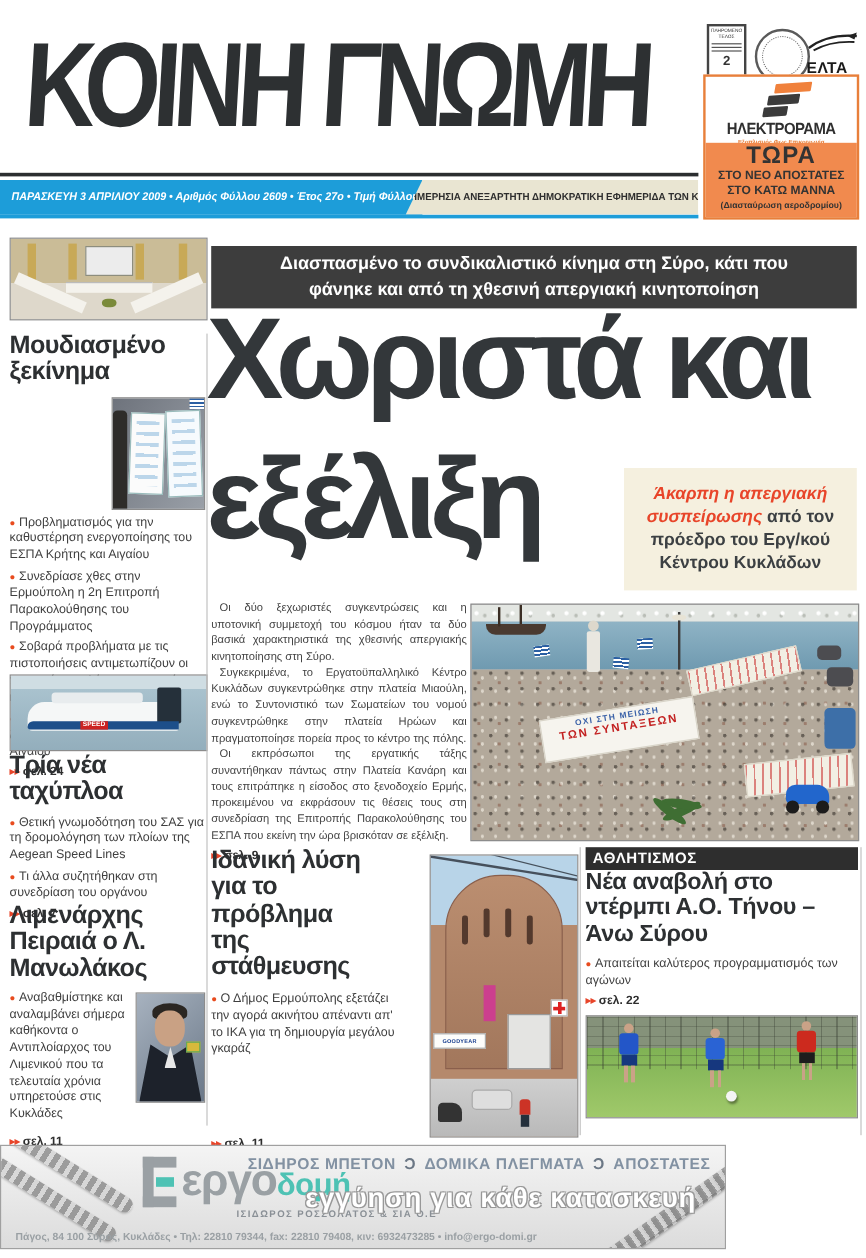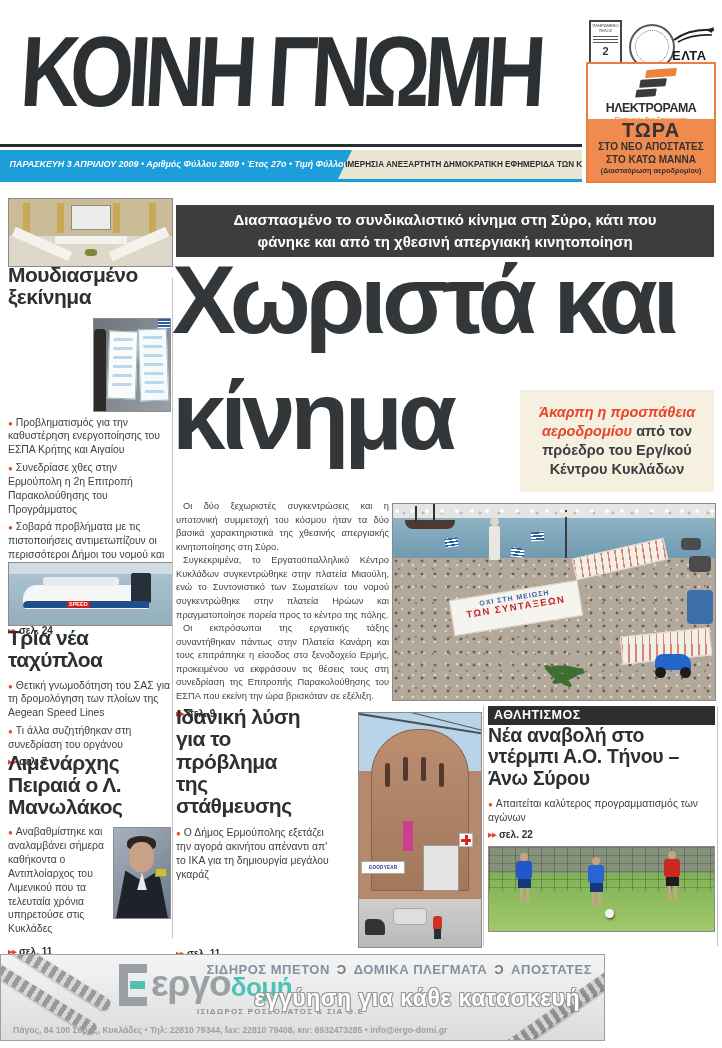--- a/index.html
+++ b/index.html
@@ -268,24 +268,24 @@
     <div class="ltable"></div>
     <div class="rtable"></div>
     <div class="flow"></div>
   </div>
 
   <div class="abs hl hl1">Χωριστά και</div>
 
   <div class="abs kicker">
     <span>Διασπασμένο το συνδικαλιστικό κίνημα στη Σύρο, κάτι που φάνηκε και από τη χθεσινή απεργιακή κινητοποίηση</span>
   </div>
-  <div class="abs hl hl2">κίνημα</div>
+  <div class="abs hl hl2">εξέλιξη</div>
 
   <div class="abs notebox">
-    <span class="rd">Άκαρπη η προσπάθεια αεροδρομίου</span>
+    <span class="rd">Άκαρπη η απεργιακή συσπείρωσης</span>
     <span class="dk">από τον πρόεδρο του Εργ/κού Κέντρου Κυκλάδων</span>
   </div>
 
   <div class="abs bodycol">
     <p>Οι δύο ξεχωριστές συγκεντρώσεις και η υποτονική συμμετοχή του κόσμου ήταν τα δύο βασικά χαρακτηριστικά της χθεσινής απεργιακής κινητοποίησης στη Σύρο.</p>
     <p>Συγκεκριμένα, το Εργατοϋπαλληλικό Κέντρο Κυκλάδων συγκεντρώθηκε στην πλατεία Μιαούλη, ενώ το Συντονιστικό των Σωματείων του νομού συγκεντρώθηκε στην πλατεία Ηρώων και πραγματοποίησε πορεία προς το κέντρο της πόλης.</p>
     <p>Οι εκπρόσωποι της εργατικής τάξης συναντήθηκαν πάντως στην Πλατεία Κανάρη και τους επιτράπηκε η είσοδος στο ξενοδοχείο Ερμής, προκειμένου να εκφράσουν τις θέσεις τους στη συνεδρίαση της Επιτροπής Παρακολούθησης του ΕΣΠΑ που εκείνη την ώρα βρισκόταν σε εξέλιξη.</p>
     <div class="pageref" style="margin-top:4px">σελ. 9</div>
   </div>
 
@@ -311,21 +311,21 @@
       <i style="transform:rotate(-24deg)"></i>
         <i style="transform:rotate(8deg);top:4px"></i>
         <i style="transform:rotate(38deg);left:10px"></i>
     </div>
     <div class="moto"></div>
     <div class="van"></div>
     <div class="car" style="right:4px;top:52px;width:22px;height:16px"></div>
     <div class="car" style="right:14px;top:34px;width:20px;height:12px"></div>
   </div>
 
-  <div class="abs lart" style="top:264px">
+  <div class="abs lart" style="top:277px">
     <h2>Μουδιασμένο ξεκίνημα</h2>
     <div class="floatimg posters">
       <div class="fig"></div>
       <div class="p1">
           <div class="bars"></div>
         </div>
       <div class="p2">
           <div class="bars"></div>
         </div>
       <div class="flag"></div>

